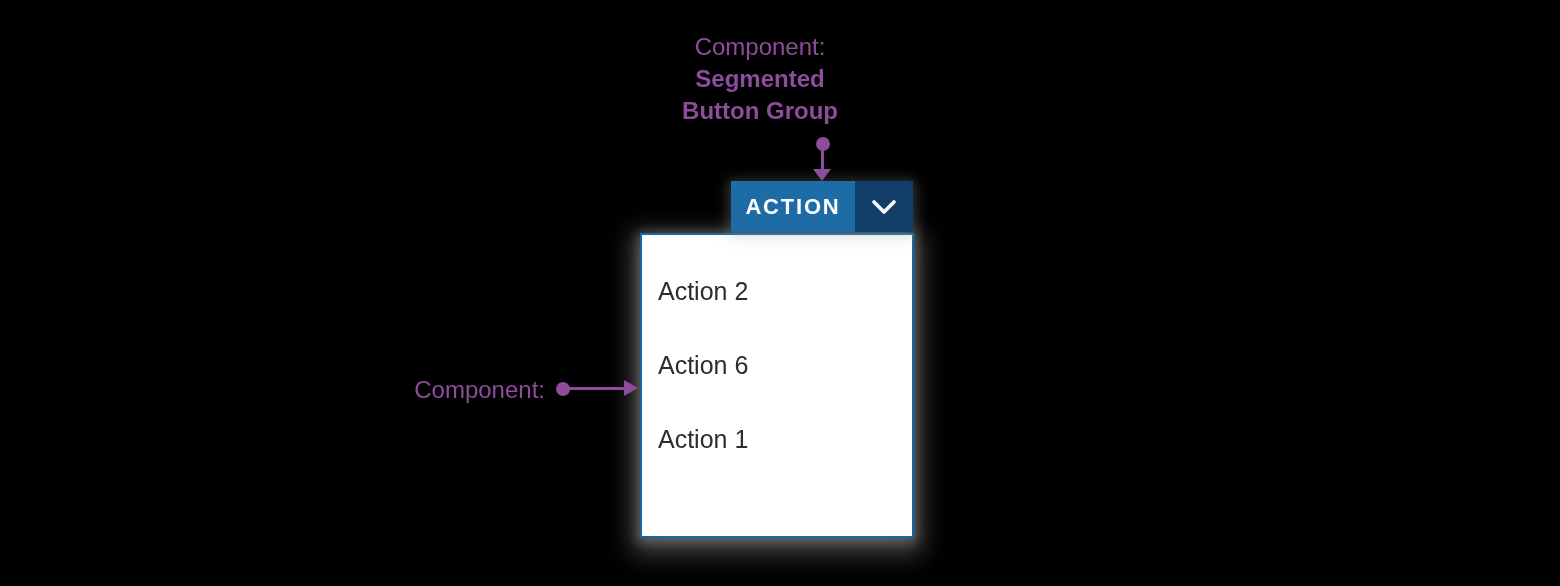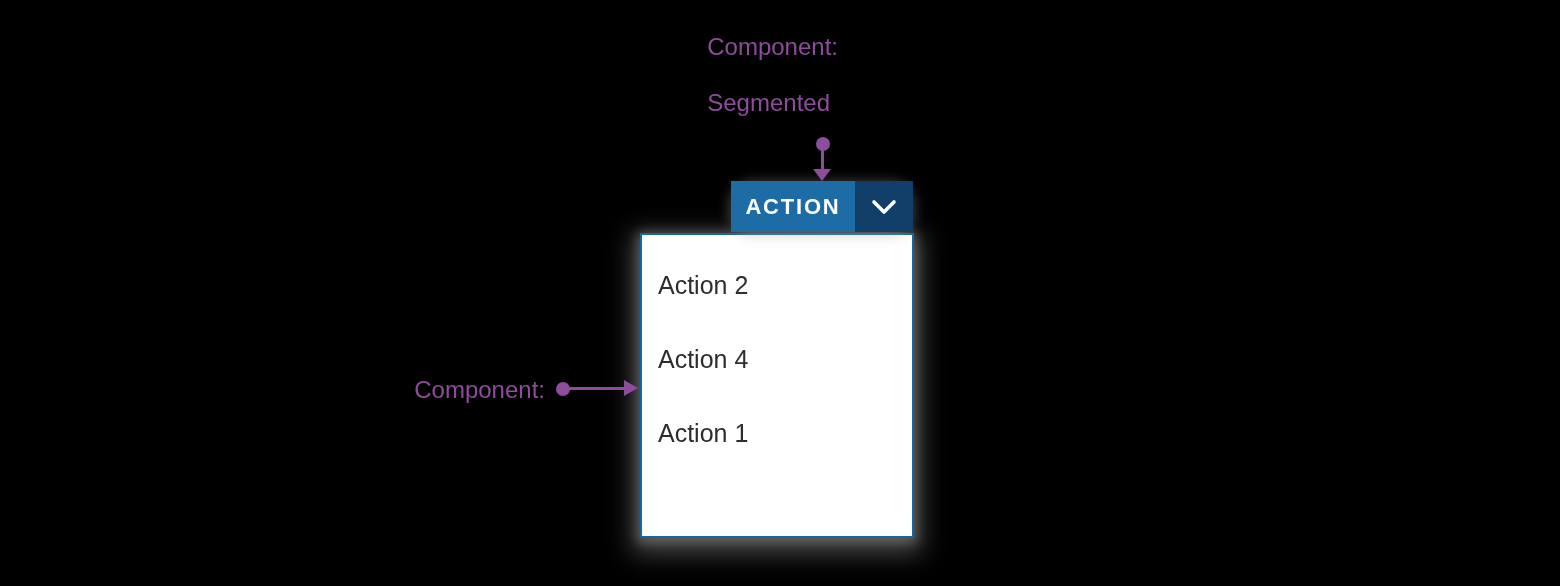--- a/index.html
+++ b/index.html
@@ -20,26 +20,26 @@
     position: relative; overflow: hidden;
   }
   .canvas { position: absolute; inset: 0; background: var(--canvas_bg); }
 
   
   .annotation {
     position: absolute;
     color: var(--accent_purple);
     font-size: 24px;
     line-height: 32px;
-    text-align: left;
+    text-align: center;
     z-index: 4;
   }
   .annotation-top { top: 31px; right: 722px; }
   .annotation-left { top: 374px; right: 1015px; }
-  .ann-bold { font-weight: 400; margin-top: 24px; }
+  .ann-bold { font-weight: 700; }
 
   
   .pointer { position: absolute; z-index: 4; }
   .pointer .dot {
     position: absolute;
     width: 14px; height: 14px; border-radius: 50%;
     background: var(--accent_purple);
   }
   .pointer .stem { position: absolute; background: var(--accent_purple); }
   .head-down {
@@ -65,21 +65,20 @@
   .pointer-right .stem { left: 568px; top: 387px; width: 58px; height: 3px; }
   .pointer-right .head-right { left: 624px; top: 380px; }
 
   
   .button-group {
     position: absolute;
     left: 731px; top: 181px; height: 51px;
     display: flex;
     z-index: 3;
     box-shadow: 0 2px 12px 3px rgba(160,160,160,0.35);
-    border-radius: 23px;
   }
   .button-group button {
     border: none; cursor: pointer;
     font-family: "Liberation Sans", sans-serif;
     display: flex; align-items: center; justify-content: center;
   }
   .btn-main {
     width: 124px; height: 51px;
     background: var(--button_blue);
     color: var(--button_text);
@@ -91,21 +90,21 @@
   }
   .btn-toggle svg { display: block; }
 
   
   .menu {
     position: absolute;
     left: 640px; top: 233px;
     width: 274px; height: 305px;
     background: var(--menu_bg);
     border: 2px solid var(--menu_border_blue);
-    padding-top: 13px;
+    padding-top: 19px;
     z-index: 2;
     box-shadow: 0 8px 24px 8px rgba(150,150,150,0.45),
                 0 2px 10px 3px rgba(120,120,120,0.5);
   }
   .menu-item {
     height: 74px;
     display: flex; align-items: center;
     padding-left: 16px;
     font-size: 25px;
     color: var(--menu_text);
@@ -113,41 +112,42 @@
   }
 </style>
 </head>
 <body>
 
 <div class="canvas">
 
   <div class="annotation annotation-top">
     <div>Component:</div>
     <div class="ann-bold">Segmented</div>
+    <div class="ann-bold">Button Group</div>
   </div>
 
   <div class="pointer pointer-down">
     <span class="dot"></span>
     <span class="stem"></span>
     <span class="head-down"></span>
   </div>
 
   <div class="annotation annotation-left">
     <div>Component:</div>
   </div>
 
   <div class="pointer pointer-right">
     <span class="dot"></span>
     <span class="stem"></span>
     <span class="head-right"></span>
   </div>
 
   <div class="menu">
     <div class="menu-item">Action 2</div>
-    <div class="menu-item">Action 4</div>
+    <div class="menu-item">Action 6</div>
     <div class="menu-item">Action 1</div>
   </div>
 
   <div class="button-group">
     <button class="btn-main">ACTION</button>
     <button class="btn-toggle">
       <svg width="28" height="20" viewBox="0 0 28 20" fill="none" xmlns="http://www.w3.org/2000/svg">
         <polyline points="4,5 14,15 24,5" stroke="#ffffff" stroke-width="3.6" stroke-linecap="round" stroke-linejoin="round" fill="none"></polyline>
       </svg>
     </button>

